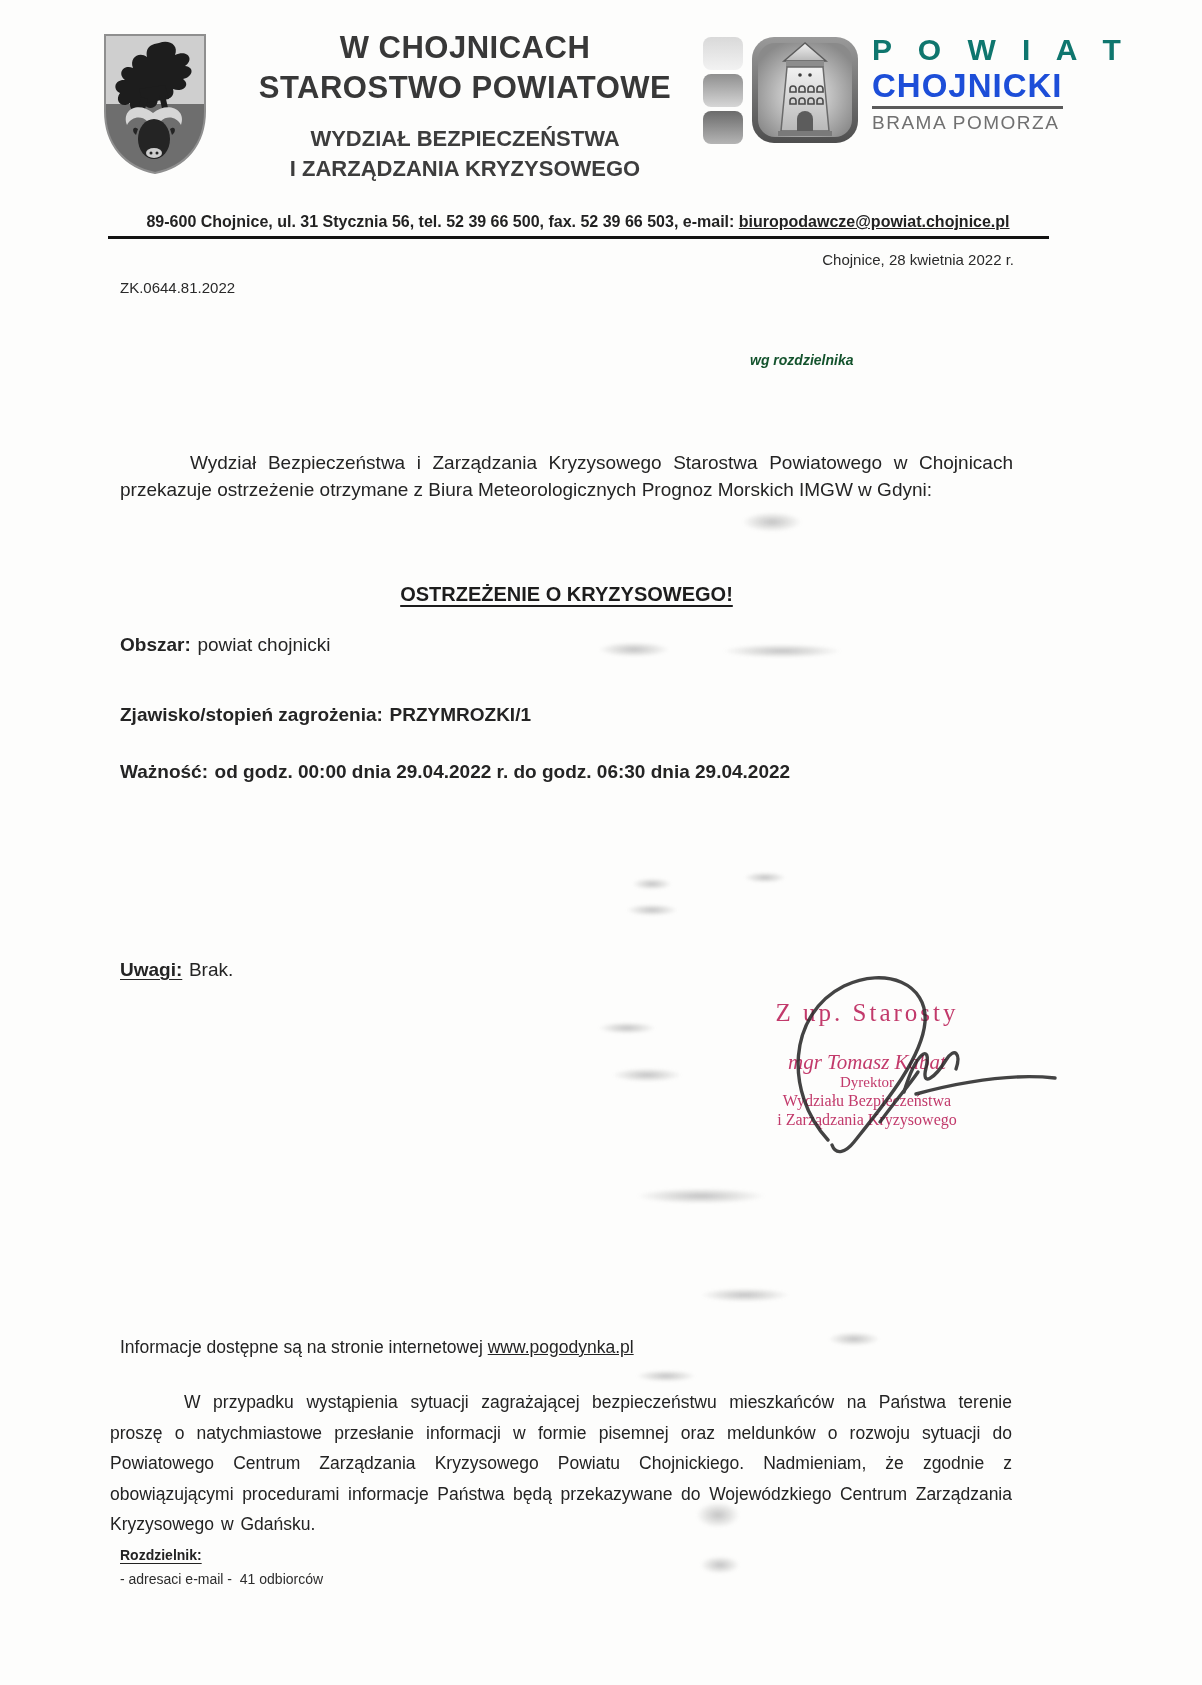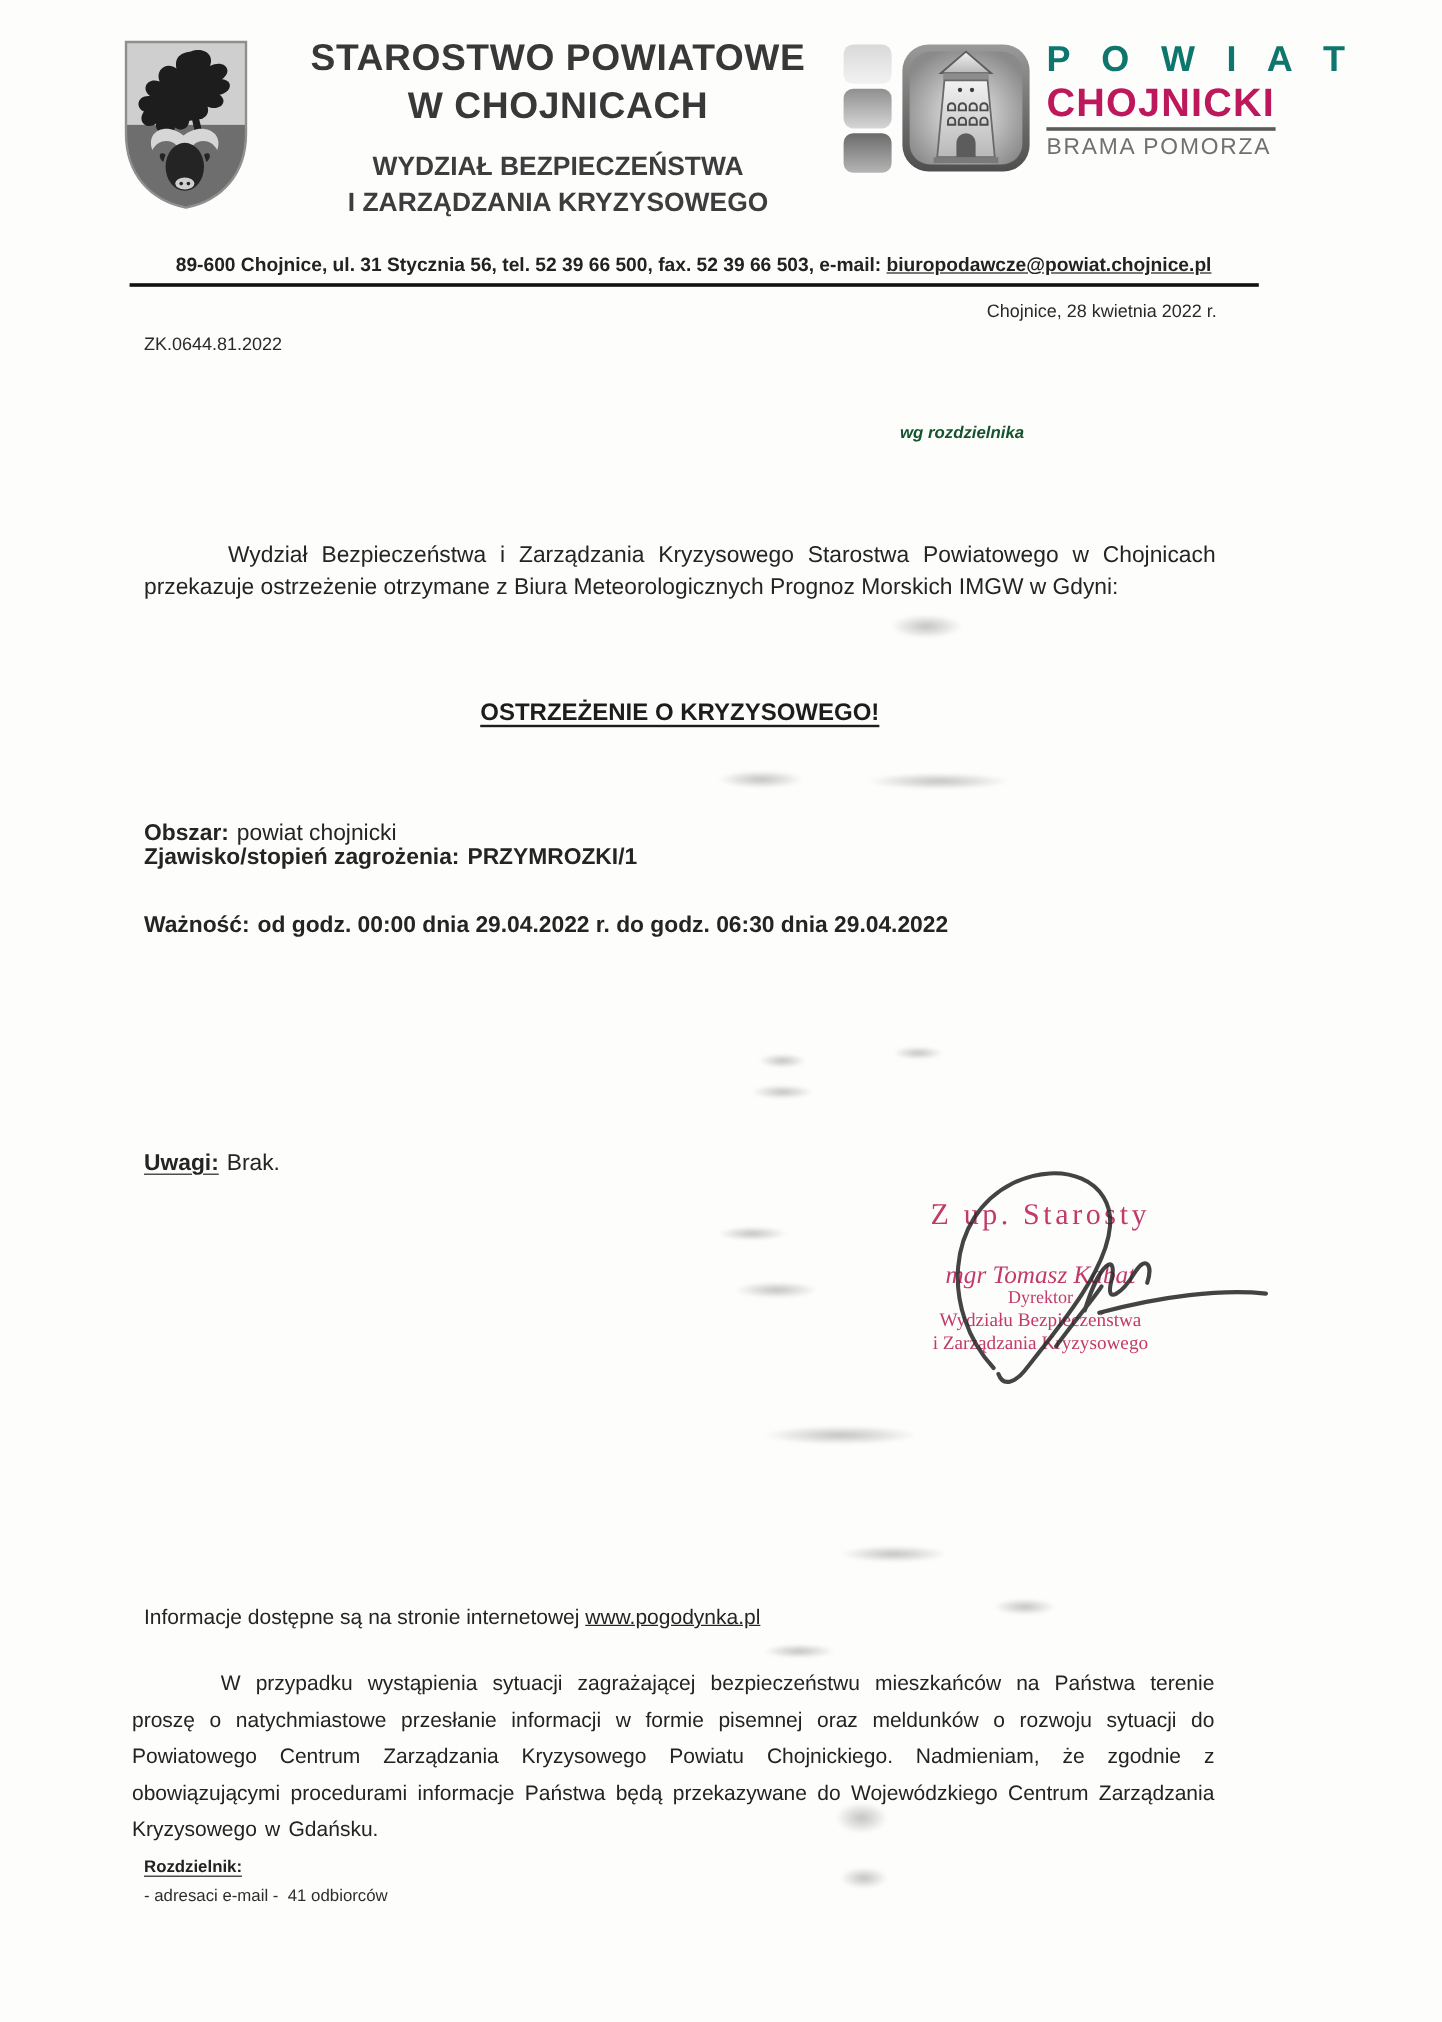--- a/index.html
+++ b/index.html
@@ -16,42 +16,42 @@
   .dept-line{font-size:22px;font-weight:bold;color:#3d3d3d;line-height:30px;}
   .logo{position:absolute;left:700px;top:33px;width:365px;height:115px;}
   .logo-sq-col{position:absolute;left:3px;top:4px;width:40px;}
   .logo-sq{width:40px;height:33px;border-radius:8px;margin-bottom:4px;}
   .sq1{background:linear-gradient(180deg,#d9d9d9,#f2f2f2);}
   .sq2{background:linear-gradient(180deg,#8f8f8f,#d6d6d6);}
   .sq3{background:linear-gradient(180deg,#6b6b6b,#b5b5b5);}
   .logo-big{position:absolute;left:50px;top:2px;width:110px;height:110px;}
   .logo-text{position:absolute;left:172px;top:0;width:192px;}
   .logo-powiat{font-size:30px;font-weight:bold;color:#0f766e;letter-spacing:9px;line-height:34px;white-space:nowrap;}
-  .logo-chojnicki{font-size:33px;font-weight:bold;color:#be185d;letter-spacing:1px;line-height:38px;
+  .logo-chojnicki{font-size:33px;font-weight:bold;color:#1d4ed8;letter-spacing:1px;line-height:38px;
     border-bottom:3px solid #5a5a5a;display:inline-block;padding-bottom:1px;}
   .logo-brama{font-size:19px;color:#707070;letter-spacing:1.5px;line-height:28px;}
   .contact{position:absolute;left:108px;top:213px;width:940px;text-align:center;
     font-size:16px;font-weight:bold;color:#222;white-space:nowrap;}
   .contact a{color:#222;text-decoration:underline;}
   .rule{position:absolute;left:108px;top:236px;width:941px;height:3px;background:#121212;}
   .place-date{position:absolute;right:188px;top:251px;font-size:15px;color:#2a2a2a;}
   .ref-no{position:absolute;left:120px;top:279px;font-size:15px;color:#2a2a2a;}
   .wg{position:absolute;left:750px;top:352px;font-size:14px;font-weight:bold;font-style:italic;color:#14532d;}
   
   .intro{position:absolute;left:120px;top:449px;width:893px;font-size:19px;line-height:27px;
     text-align:justify;text-indent:70px;color:#242424;}
   .warn-title{position:absolute;left:120px;top:583px;width:893px;text-align:center;
     font-size:20px;font-weight:bold;color:#1d1d1d;}
   .warn-title span{text-decoration:underline;text-underline-offset:4px;text-decoration-thickness:2px;}
   .field{position:absolute;left:120px;width:893px;font-size:19px;color:#242424;line-height:32px;}
   .field .lbl{font-weight:bold;}
   .field .val{margin-left:.35em;}
   .field.v-bold .val{font-weight:bold;}
   .field.u-lbl .lbl{text-decoration:underline;text-underline-offset:3px;}
-  .f-obszar{top:679px;}
+  .f-obszar{top:629px;}
   .f-zjawisko{top:699px;}
   .f-waznosc{top:756px;}
   .f-przebieg{top:813px;}
   .f-prawdo{top:896px;}
   .f-uwagi{top:954px;}
   
   .stamp{position:absolute;left:712px;top:998px;width:310px;text-align:center;
     font-family:"Liberation Serif",serif;color:#c23a6b;}
   .stamp-l1{font-size:25px;letter-spacing:3px;line-height:30px;}
   .stamp-name{margin-top:22px;font-size:21px;font-style:italic;font-weight:normal;line-height:24px;}
@@ -102,22 +102,22 @@
         <path d="M67,96 C72,92 74,98 69,102 Z" fill="#242424"></path>
         <ellipse cx="51" cy="120" rx="8" ry="5" fill="#cfcfcf"></ellipse>
         <circle cx="48" cy="120" r="1.5" fill="#242424"></circle>
         <circle cx="54" cy="120" r="1.5" fill="#242424"></circle>
       </g>
       <path d="M2,2 H102 V78 C102,112 82,134 52,140 C22,134 2,112 2,78 Z" fill="none" stroke="#8f8f8f" stroke-width="2"></path>
     </svg>
   </div>
 
   <div class="org-block">
+    <div class="org-line">W CHOJNICACH</div>
     <div class="org-line">STAROSTWO POWIATOWE</div>
-    <div class="org-line">W CHOJNICACH</div>
     <div class="dept-block">
       <div class="dept-line">WYDZIAŁ BEZPIECZEŃSTWA</div>
       <div class="dept-line">I ZARZĄDZANIA KRYZYSOWEGO</div>
     </div>
   </div>
 
   <div class="logo">
     <div class="logo-sq-col">
       <div class="logo-sq sq1"></div>
       <div class="logo-sq sq2"></div>

